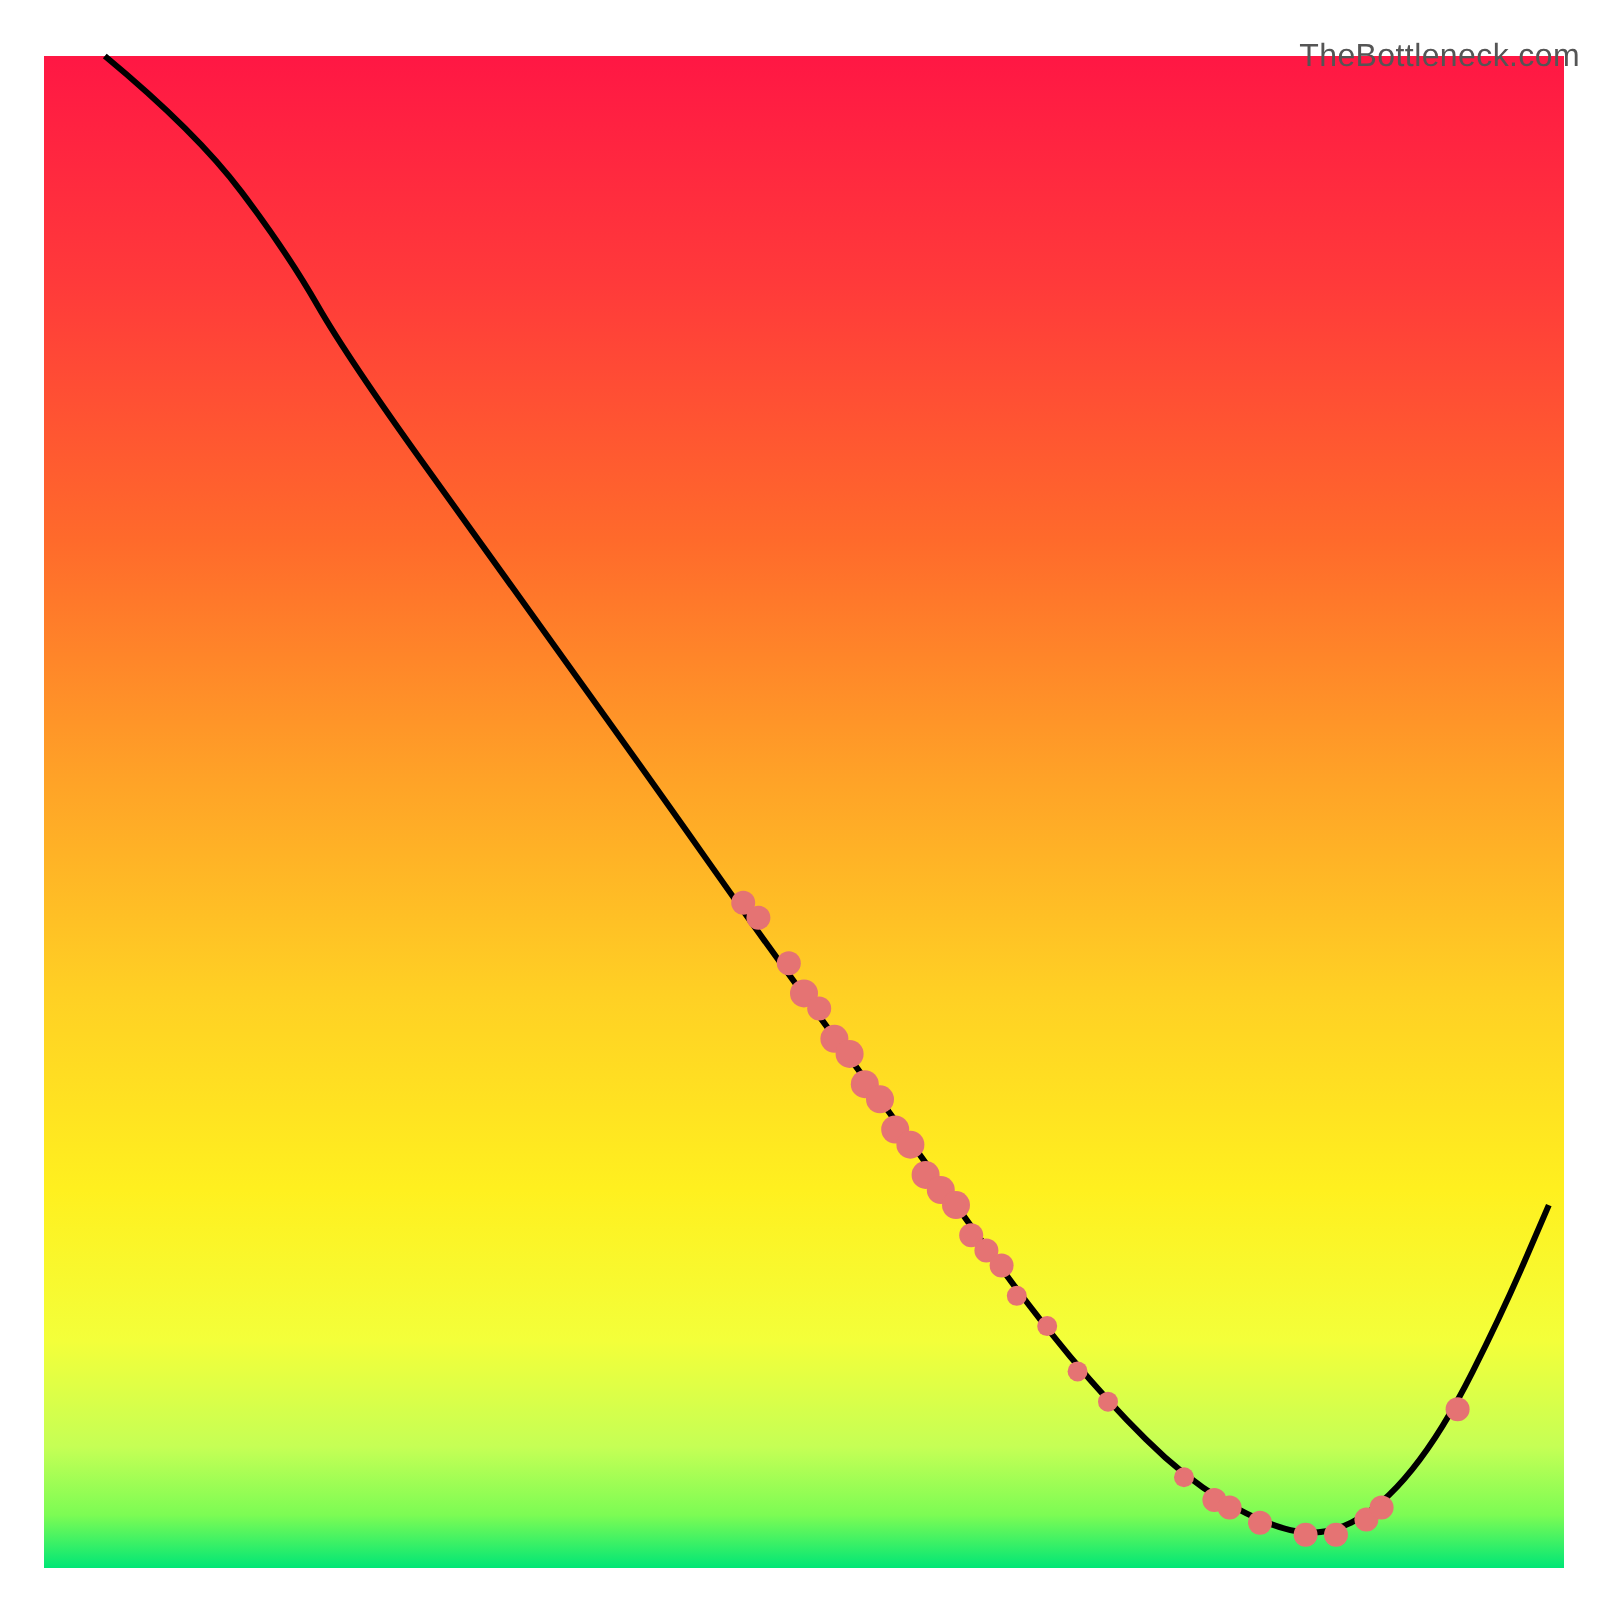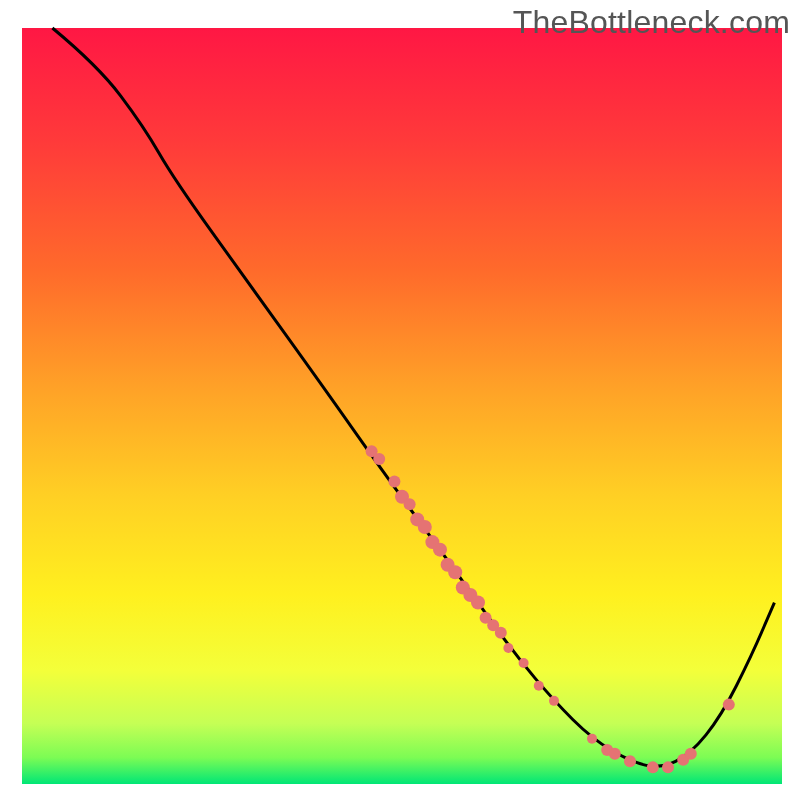--- a/index.html
+++ b/index.html
@@ -11,23 +11,23 @@
     background: #fff;
     font-family: Arial, Helvetica, sans-serif;
   }
   .container {
     position: relative;
     width: 800px;
     height: 800px;
   }
   .watermark {
     position: absolute;
-    top: 4px;
+    top: 20px;
     right: 10px;
-    font-size: 32px;
+    font-size: 16px;
     font-weight: 500;
     color: #555;
     z-index: 10;
     letter-spacing: 0.2px;
   }
   svg.chart {
     position: absolute;
     top: 0;
     left: 0;
   }

